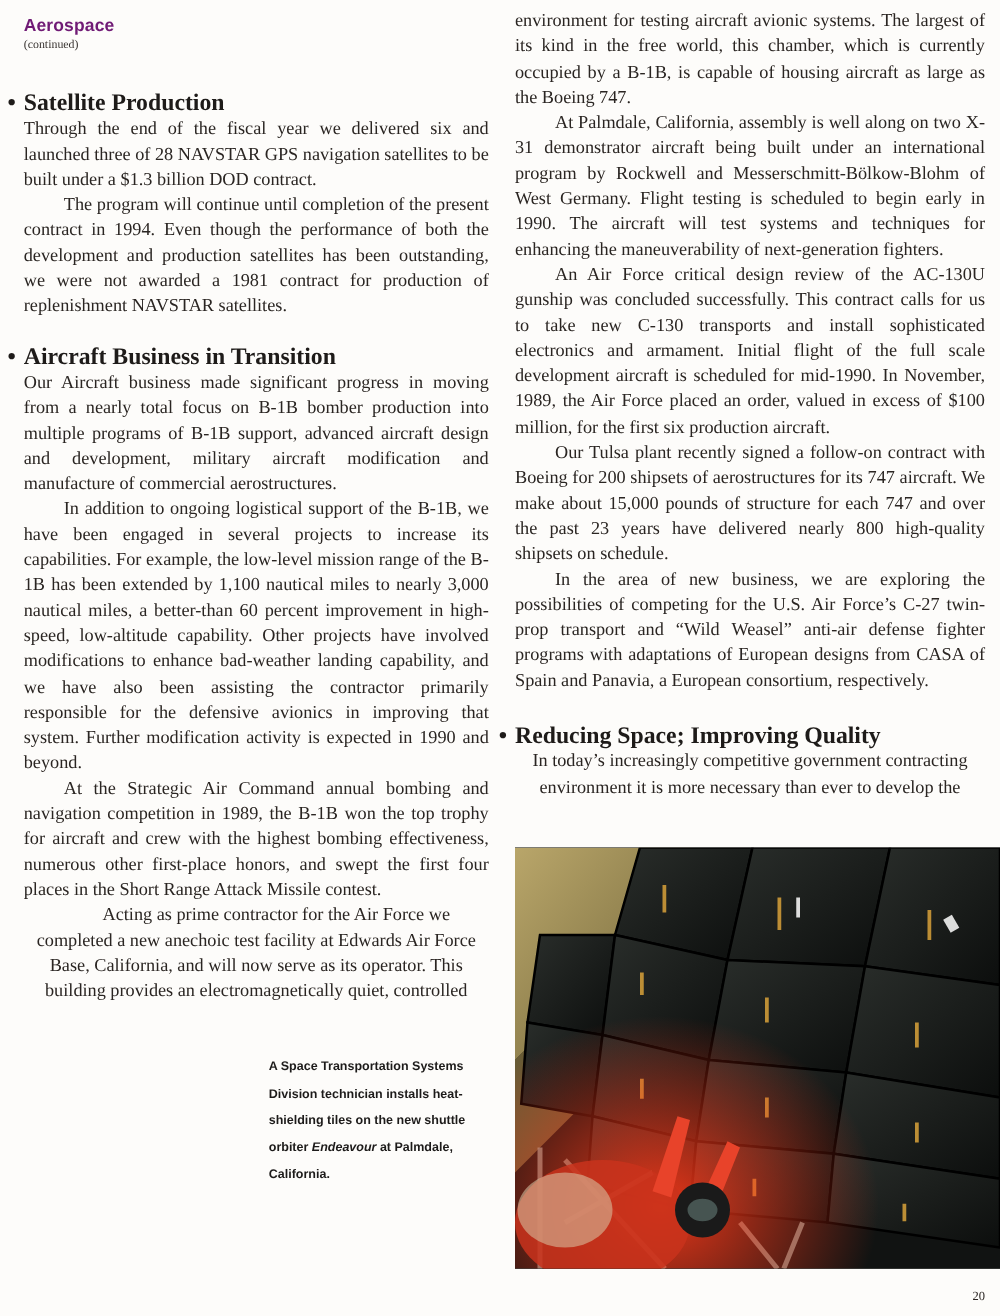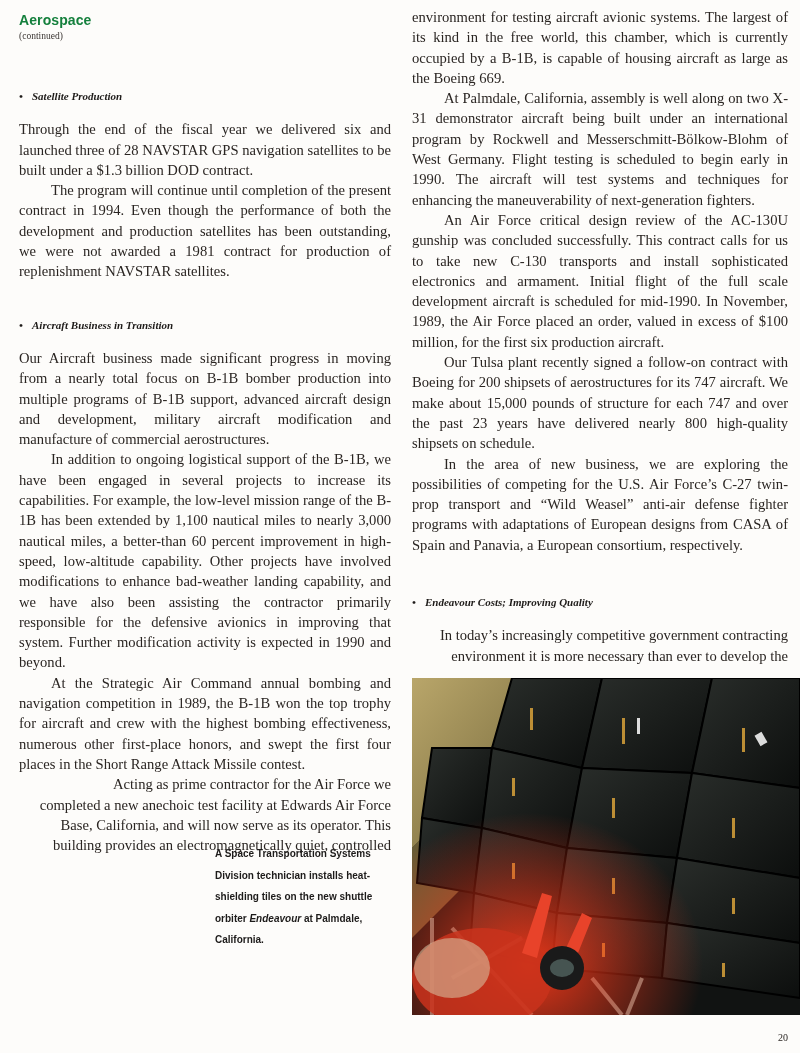--- a/index.html
+++ b/index.html
@@ -4,37 +4,37 @@
 <style>
   html, body { margin: 0; padding: 0; }
   body {
     width: 800px; height: 1053px; position: relative; overflow: hidden;
     background: #fdfcfa; color: #2a2522;
     font-family: "Liberation Serif", "DejaVu Serif", serif;
   }
   .section-title {
     position: absolute; left: 19px; top: 12px;
     font-family: "Liberation Sans", "DejaVu Sans", sans-serif;
-    font-weight: bold; font-size: 14px; color: #15803d; letter-spacing: 0.1px;
+    font-weight: bold; font-size: 14px; color: #701a75; letter-spacing: 0.1px;
   }
   .section-sub {
     position: absolute; left: 19px; top: 31px;
     font-size: 9.5px; color: #3a3532;
   }
   .col {
     position: absolute; font-size: 14.6px; line-height: 20.3px;
   }
   .col-left { left: 19px; top: 73px; width: 372px; }
   .col-right { left: 412px; top: 7px; width: 376px; }
   .col p { margin: 0; text-align: justify; }
   .col p.indent { text-indent: 32px; }
-  .col p.noj { text-align: right; }
+  .col p.noj { text-align: center; }
   .heading {
-    font-weight: bold; margin: 13px; position: relative; left: -13px;
-    font-size: 11px; color: #1e1b19; font-style: italic;
+    font-weight: bold; margin: 0; position: relative; left: -13px;
+    font-size: 19px; color: #1e1b19;
   }
   .heading .bullet { display: inline-block; width: 13px; }
   .gap { height: 20px; }
   .caption {
     position: absolute; left: 215px; top: 843px; width: 180px;
     font-family: "Liberation Sans", "DejaVu Sans", sans-serif;
     font-weight: bold; font-size: 10px; line-height: 21.5px; color: #1d1b1a;
   }
   .caption em { font-style: italic; text-align: right; }
   .photo {
@@ -58,27 +58,27 @@
   <p class="indent">The program will continue until completion of the present contract in 1994. Even though the performance of both the development and production satellites has been outstanding, we were not awarded a 1981 contract for production of replenishment NAVSTAR satellites.</p>
   <div class="gap"></div>
   <h3 class="heading"><span class="bullet">•</span><span>Aircraft Business in Transition</span></h3>
   <p>Our Aircraft business made significant progress in moving from a nearly total focus on B-1B bomber production into multiple programs of B-1B support, advanced aircraft design and development, military aircraft modification and manufacture of commercial aerostructures.</p>
   <p class="indent">In addition to ongoing logistical support of the B-1B, we have been engaged in several projects to increase its capabilities. For example, the low-level mission range of the B-1B has been extended by 1,100 nautical miles to nearly 3,000 nautical miles, a better-than 60 percent improvement in high-speed, low-altitude capability. Other projects have involved modifications to enhance bad-weather landing capability, and we have also been assisting the contractor primarily responsible for the defensive avionics in improving that system. Further modification activity is expected in 1990 and beyond.</p>
   <p class="indent">At the Strategic Air Command annual bombing and navigation competition in 1989, the B-1B won the top trophy for aircraft and crew with the highest bombing effectiveness, numerous other first-place honors, and swept the first four places in the Short Range Attack Missile contest.</p>
   <p class="indent noj">Acting as prime contractor for the Air Force we completed a new anechoic test facility at Edwards Air Force Base, California, and will now serve as its operator. This building provides an electromagnetically quiet, controlled</p>
 </div>
 
 <div class="col col-right">
-  <p>environment for testing aircraft avionic systems. The largest of its kind in the free world, this chamber, which is currently occupied by a B-1B, is capable of housing aircraft as large as the Boeing 669.</p>
+  <p>environment for testing aircraft avionic systems. The largest of its kind in the free world, this chamber, which is currently occupied by a B-1B, is capable of housing aircraft as large as the Boeing 747.</p>
   <p class="indent">At Palmdale, California, assembly is well along on two X-31 demonstrator aircraft being built under an international program by Rockwell and Messerschmitt-Bölkow-Blohm of West Germany. Flight testing is scheduled to begin early in 1990. The aircraft will test systems and techniques for enhancing the maneuverability of next-generation fighters.</p>
   <p class="indent">An Air Force critical design review of the AC-130U gunship was concluded successfully. This contract calls for us to take new C-130 transports and install sophisticated electronics and armament. Initial flight of the full scale development aircraft is scheduled for mid-1990. In November, 1989, the Air Force placed an order, valued in excess of $100 million, for the first six production aircraft.</p>
   <p class="indent">Our Tulsa plant recently signed a follow-on contract with Boeing for 200 shipsets of aerostructures for its 747 aircraft. We make about 15,000 pounds of structure for each 747 and over the past 23 years have delivered nearly 800 high-quality shipsets on schedule.</p>
   <p class="indent">In the area of new business, we are exploring the possibilities of competing for the U.S. Air Force’s C-27 twin-prop transport and “Wild Weasel” anti-air defense fighter programs with adaptations of European designs from CASA of Spain and Panavia, a European consortium, respectively.</p>
   <div class="gap" style="height:24px"></div>
-  <h3 class="heading"><span class="bullet">•</span><span>Endeavour Costs; Improving Quality</span></h3>
+  <h3 class="heading"><span class="bullet">•</span><span>Reducing Space; Improving Quality</span></h3>
   <p class="noj">In today’s increasingly competitive government contracting environment it is more necessary than ever to develop the</p>
 </div>
 
 <div class="caption"><span>A Space Transportation Systems Division technician installs heat-shielding tiles on the new shuttle orbiter </span><em>Endeavour</em><span> at Palmdale, California.</span></div>
 
 <div class="photo" title="Technician in red installing black heat-shielding tiles on shuttle orbiter underside">
   <svg width="388" height="337" viewBox="0 0 388 337">
     <defs>
       <linearGradient id="wall" x1="0" y1="0" x2="1" y2="1">
         <stop offset="0" stop-color="#b9a66a"></stop>

